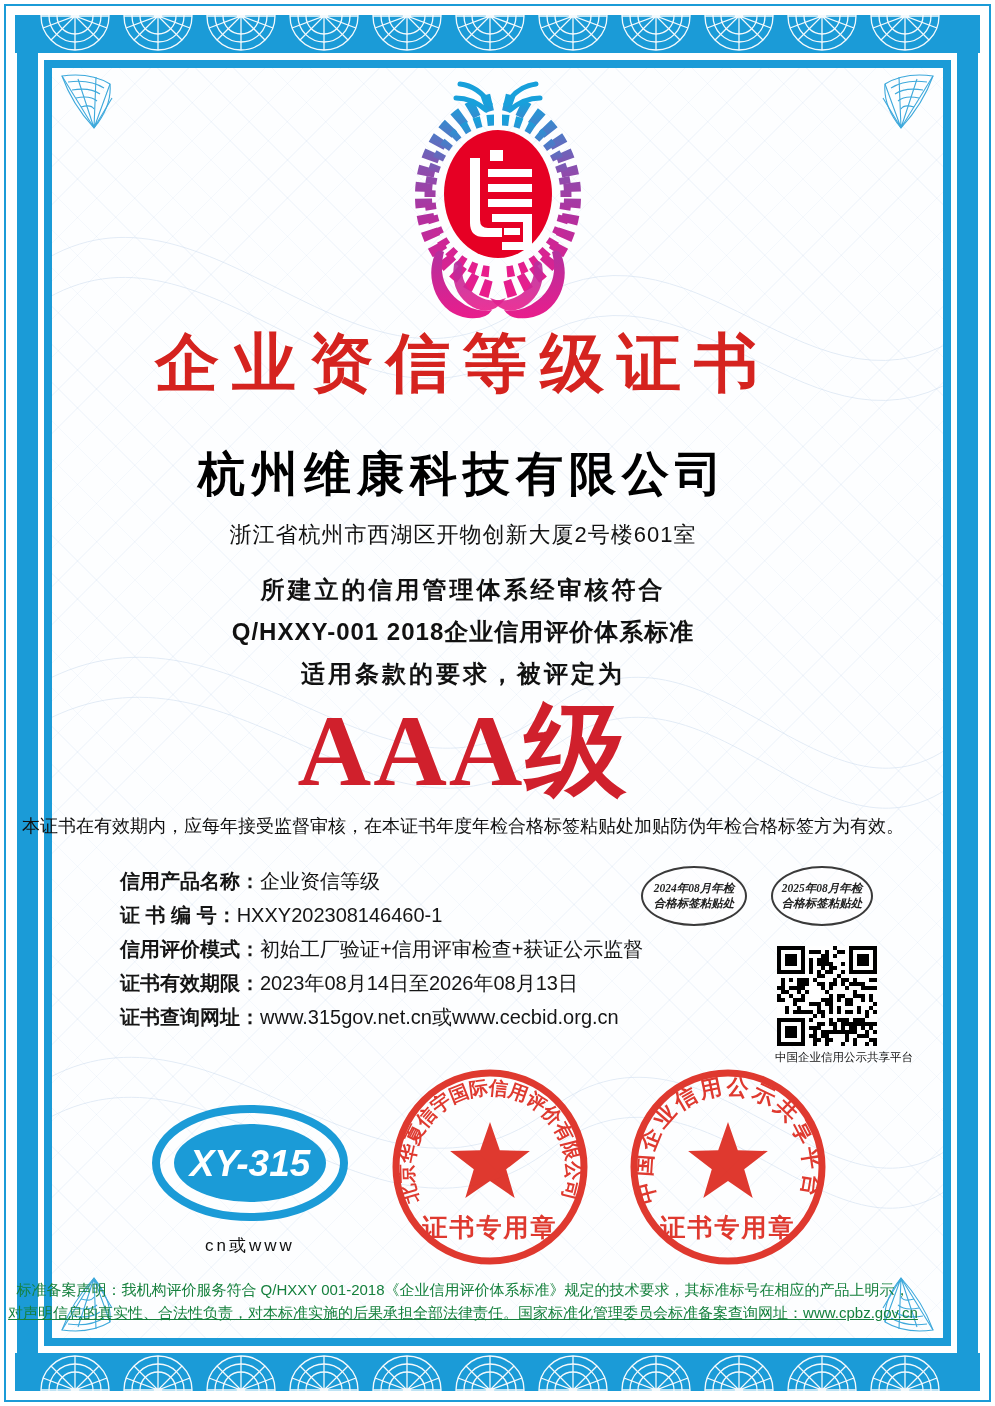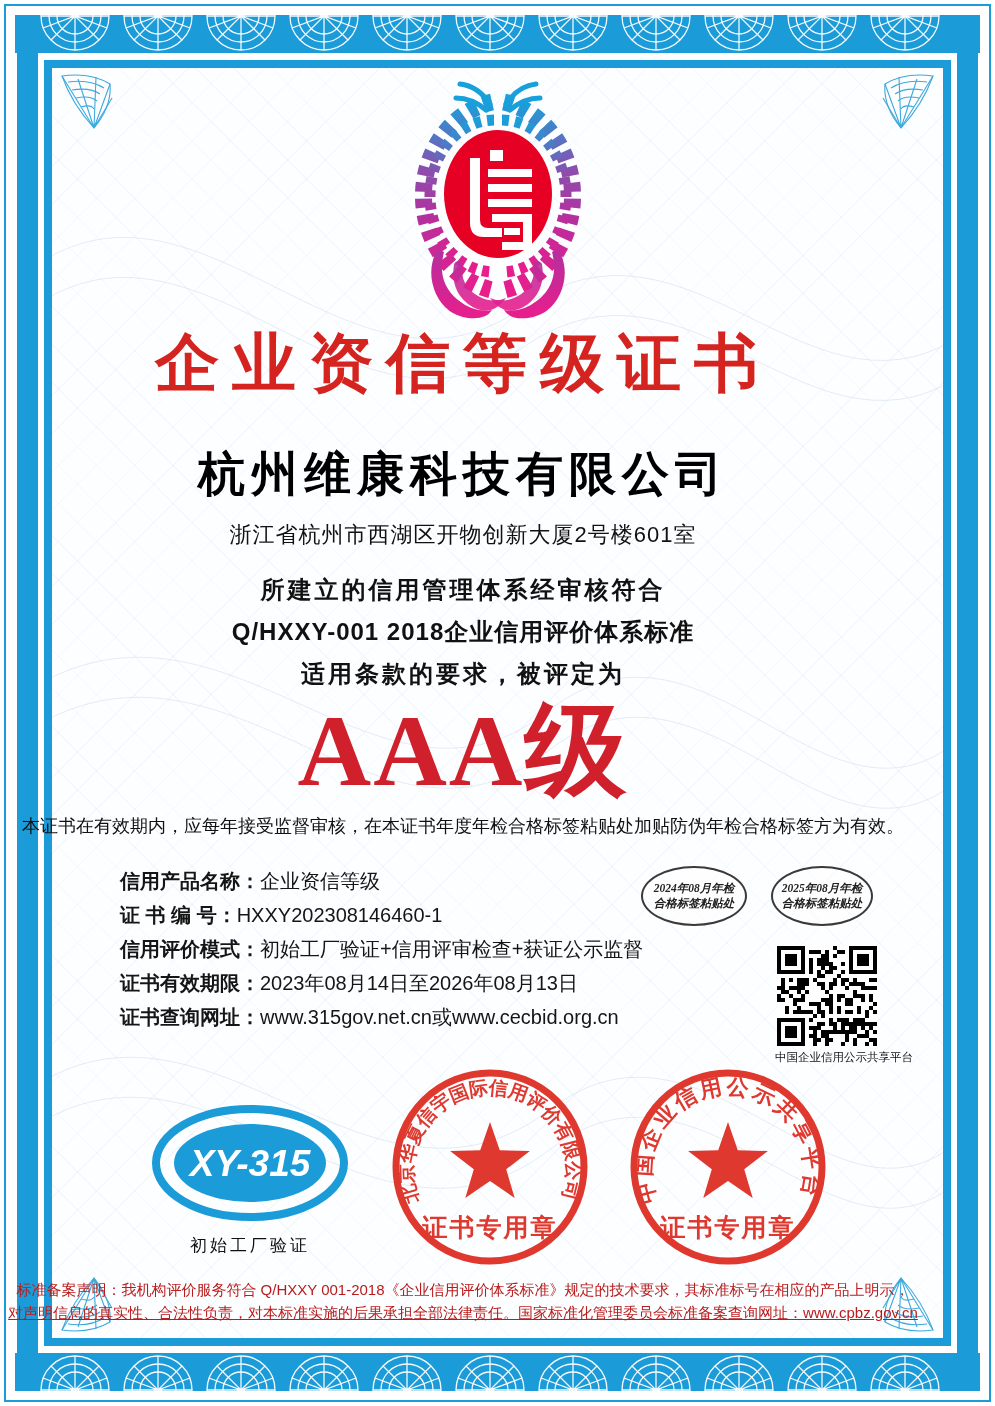--- a/index.html
+++ b/index.html
@@ -45,21 +45,21 @@
   .qr-wrap{position:absolute;left:775px;top:946px;width:104px;text-align:center;}
   .qr-box{width:100px;height:100px;margin:0 auto;background:#fff;}
   .qr-caption{margin-top:4px;font-size:11.5px;color:#111;white-space:nowrap;}
   
   .xy-wrap{position:absolute;left:150px;top:1104px;width:200px;text-align:center;}
   .xy-caption{margin-top:8px;font-size:17px;color:#111;letter-spacing:3px;}
   
   .stamp{position:absolute;width:205px;height:210px;}
   .stamp1{left:388px;top:1064px;} .stamp2{left:626px;top:1064px;}
   
-  .footer-line{font-size:15px;color:#b91c1c;}
+  .footer-line{font-size:15px;color:#15803d;}
   .footer1{top:1281px;} .footer2{top:1304px;text-decoration:underline;}
   svg text{font-family:"Liberation Sans","DejaVu Sans",sans-serif;}
   .stamp text{font-family:"Liberation Serif","DejaVu Serif",serif;}
 </style>
 </head>
 <body>
 
 <div class="content-bg"></div>
 
 <svg class="guilloche" width="891" height="1270" viewBox="0 0 891 1270">
@@ -438,21 +438,21 @@
   </div>
   <div class="qr-caption">中国企业信用公示共享平台</div>
 </div>
 
 <div class="xy-wrap">
   <svg width="200" height="118" viewBox="0 0 200 118">
     <ellipse cx="100" cy="59" rx="94" ry="54" fill="none" stroke="#1b9bd7" stroke-width="8"></ellipse>
     <ellipse cx="100" cy="59" rx="76" ry="39" fill="#1b9bd7"></ellipse>
     <text x="100" y="72" text-anchor="middle" font-size="37" font-weight="bold" font-style="italic" fill="#ffffff">XY-315</text>
   </svg>
-  <div class="xy-caption">初始工厂验证</div>
+  <div class="xy-caption">cn或www</div>
 </div>
 
 <svg class="stamp stamp1" viewBox="0 0 205 210">
   <g opacity="0.93">
     <circle cx="102" cy="103" r="94" fill="none" stroke="#dd2b20" stroke-width="7"></circle>
     <polygon points="102,58 111.8,86.2 141.9,87 118.2,105.3 126.7,134 102,117 77.3,134 85.8,105.3 62.1,87 92.2,86.2" fill="#dd2b20"></polygon>
     <path id="arc1" d="M 31,137 A 77,77 0 1 1 173,137" fill="none"></path>
     <text font-size="19" font-weight="bold" fill="#dd2b20" textLength="300" lengthAdjust="spacing">
       <textPath href="#arc1" startOffset="0">北京华夏信宇国际信用评价有限公司</textPath>
     </text>

